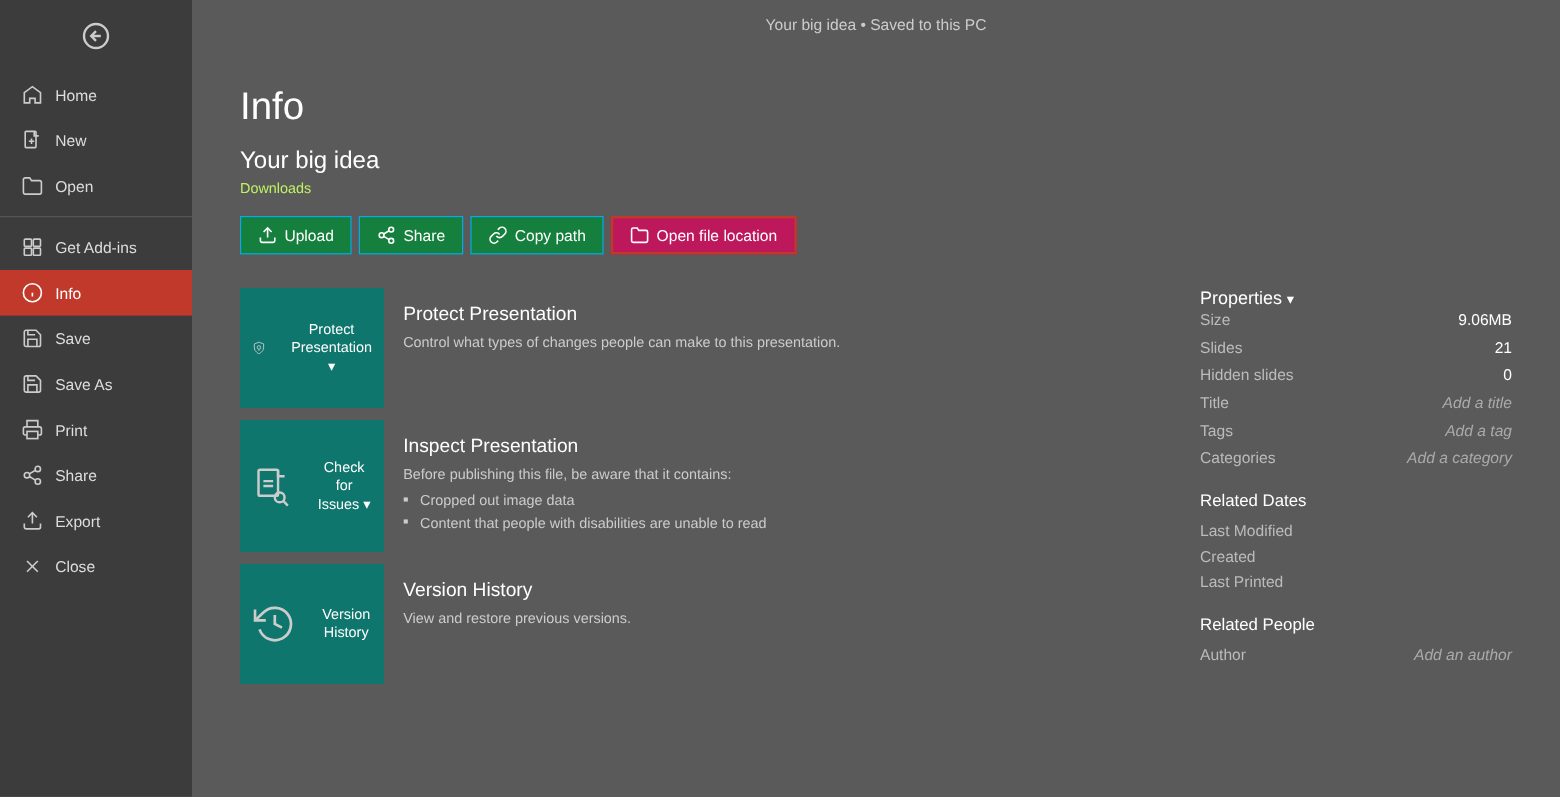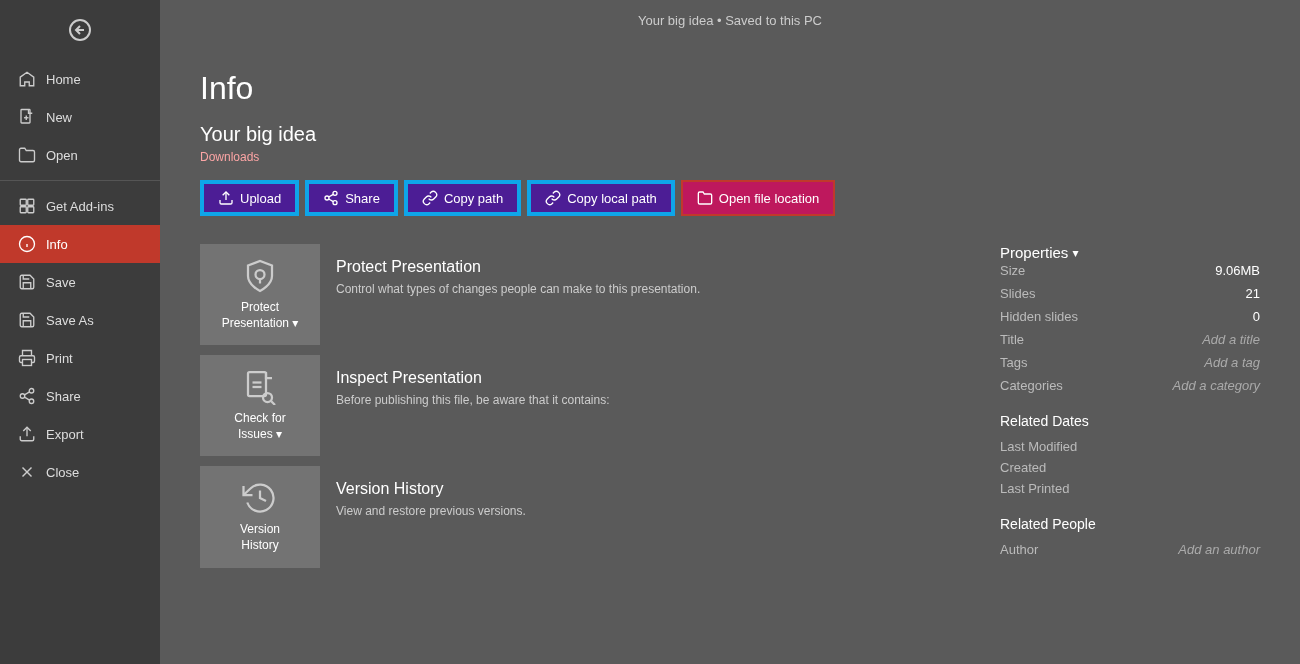--- a/index.html
+++ b/index.html
@@ -85,38 +85,38 @@
     }
 
     .doc-name {
       font-size: 20px;
       font-weight: 400;
       color: #fff;
       margin-bottom: 4px;
     }
     .doc-path {
       font-size: 12px;
-      color: #fca5a5;
+      color: #bef264;
       margin-bottom: 16px;
     }
 
     
     .toolbar {
       display: flex;
       gap: 6px;
       margin-bottom: 28px;
       flex-wrap: wrap;
     }
     .toolbar-btn {
       display: flex;
       align-items: center;
       gap: 6px;
       padding: 6px 14px;
-      background: #4c1d95;
-      border: 4px solid #0ea5e9;
+      background: #15803d;
+      border: 1px solid #0ea5e9;
       color: #fff;
       font-size: 13px;
       cursor: pointer;
       white-space: nowrap;
     }
     .toolbar-btn.highlighted {
       border: 2px solid #c0392b;
       background: #be185d;
     }
 
@@ -135,27 +135,27 @@
 
     .info-card {
       display: flex;
       align-items: stretch;
       background: transparent;
       min-height: 100px;
     }
     .card-icon-box {
       width: 120px;
       min-width: 120px;
-      background: #737373;
-      display: flex;
-      flex-direction: column;
+      background: #0f766e;
+      display: flex;
+      flex-direction: row;
       align-items: center;
       justify-content: center;
       padding: 14px 10px;
-      gap: 6px;
+      gap: 21px;
       cursor: pointer;
     }
     .card-icon-box svg {
       width: 36px; height: 36px;
     }
     .card-icon-label {
       font-size: 12px;
       color: #fff;
       text-align: center;
       line-height: 1.3;
@@ -395,27 +395,20 @@
       </svg>
       <span>Share</span>
     </button>
     <button class="toolbar-btn">
       <svg width="16" height="16" viewBox="0 0 24 24" fill="none" stroke="#fff" stroke-width="2">
         <path d="M10 13a5 5 0 007.54.54l3-3a5 5 0 00-7.07-7.07l-1.72 1.71"></path>
         <path d="M14 11a5 5 0 00-7.54-.54l-3 3a5 5 0 007.07 7.07l1.71-1.71"></path>
       </svg>
       <span>Copy path</span>
     </button>
-    <button class="toolbar-btn">
-      <svg width="16" height="16" viewBox="0 0 24 24" fill="none" stroke="#fff" stroke-width="2">
-        <path d="M10 13a5 5 0 007.54.54l3-3a5 5 0 00-7.07-7.07l-1.72 1.71"></path>
-        <path d="M14 11a5 5 0 00-7.54-.54l-3 3a5 5 0 007.07 7.07l1.71-1.71"></path>
-      </svg>
-      <span>Copy local path</span>
-    </button>
     <button class="toolbar-btn highlighted">
       <svg width="16" height="16" viewBox="0 0 24 24" fill="none" stroke="#fff" stroke-width="2">
         <path d="M22 19a2 2 0 01-2 2H4a2 2 0 01-2-2V5a2 2 0 012-2h5l2 3h9a2 2 0 012 2z"></path>
       </svg>
       <span>Open file location</span>
     </button>
   </div>
 
   <div class="info-area">
     <div class="cards-column">
@@ -443,20 +436,24 @@
             <line x1="7" y1="9" x2="13" y2="9"></line>
             <line x1="7" y1="12" x2="13" y2="12"></line>
             <circle cx="17" cy="19" r="3" stroke="#ccc"></circle>
             <line x1="19.5" y1="21.5" x2="22" y2="24"></line>
           </svg>
           <span class="card-icon-label">Check for<br>Issues ▾</span>
         </div>
         <div class="card-content">
           <div class="card-title">Inspect Presentation</div>
           <div class="card-desc">Before publishing this file, be aware that it contains:</div>
+          <ul class="card-bullets">
+            <li>Cropped out image data</li>
+            <li>Content that people with disabilities are unable to read</li>
+          </ul>
         </div>
       </div>
 
       <div class="info-card">
         <div class="card-icon-box">
           <svg width="36" height="36" viewBox="0 0 24 24" fill="none" stroke="#ccc" stroke-width="1.5">
             <polyline points="1,4 1,10 7,10"></polyline>
             <path d="M3.51 15a9 9 0 102.13-9.36L1 10"></path>
             <polyline points="12,7 12,12 16,14"></polyline>
           </svg>

